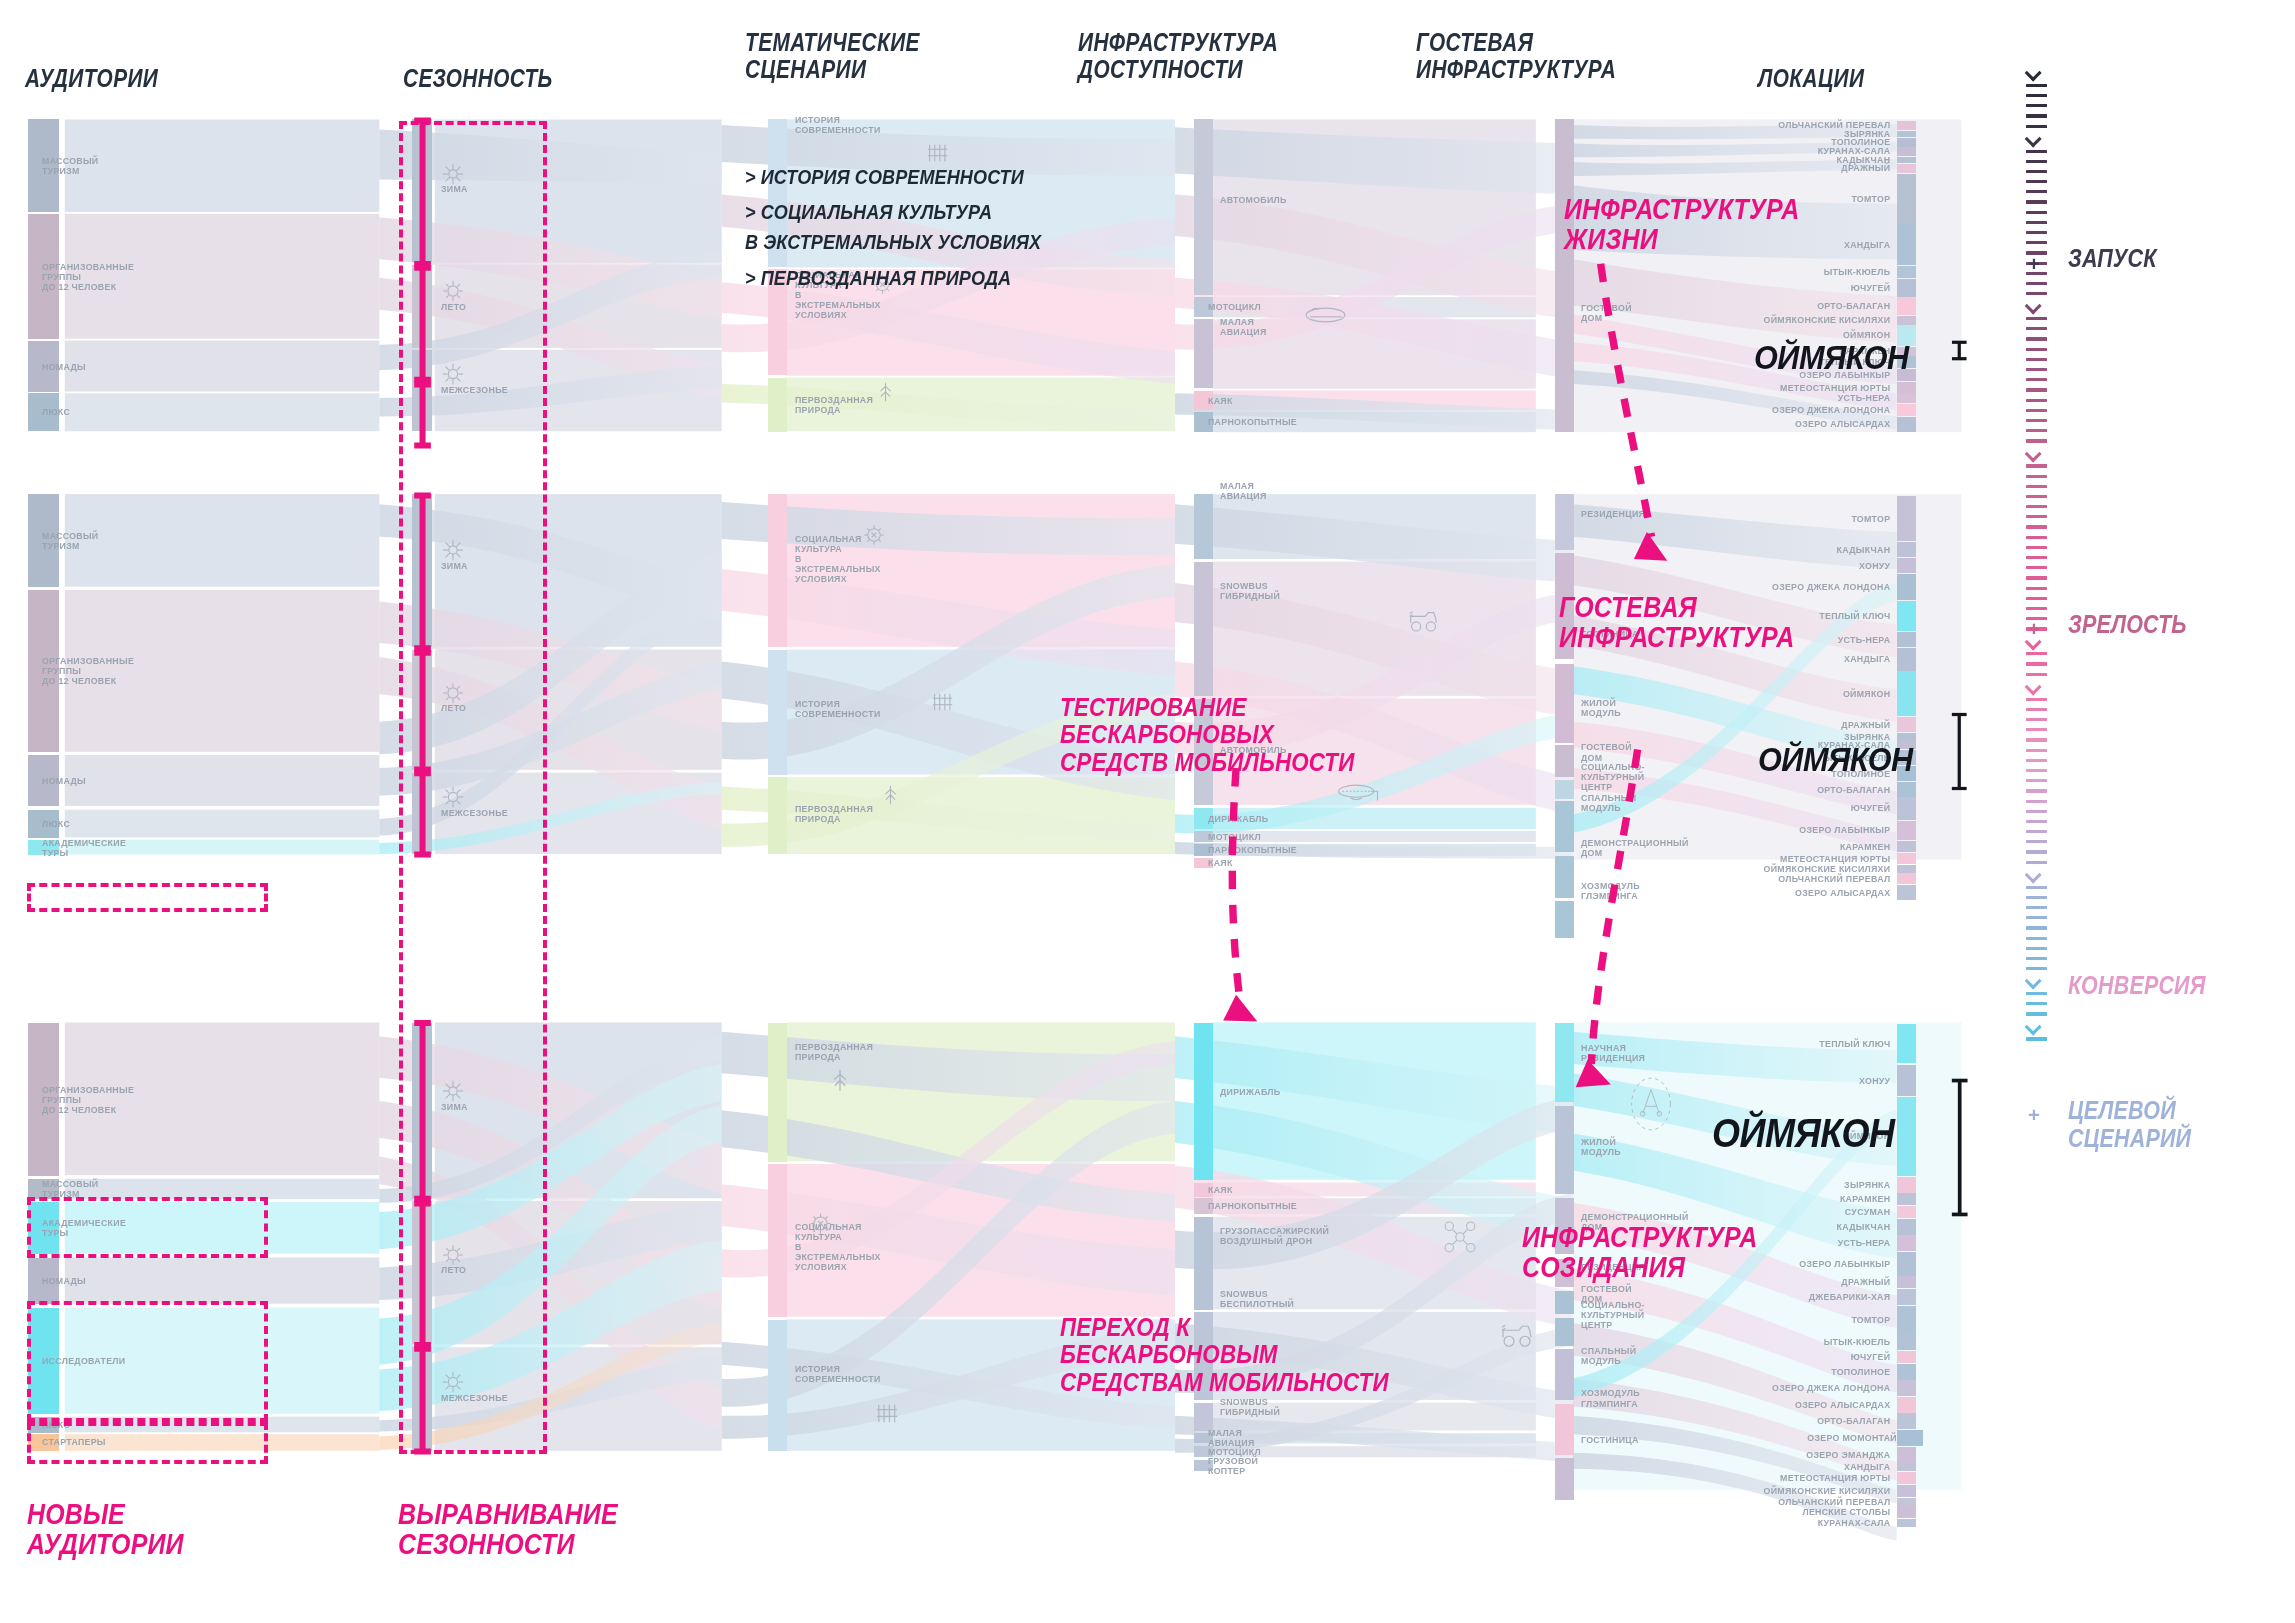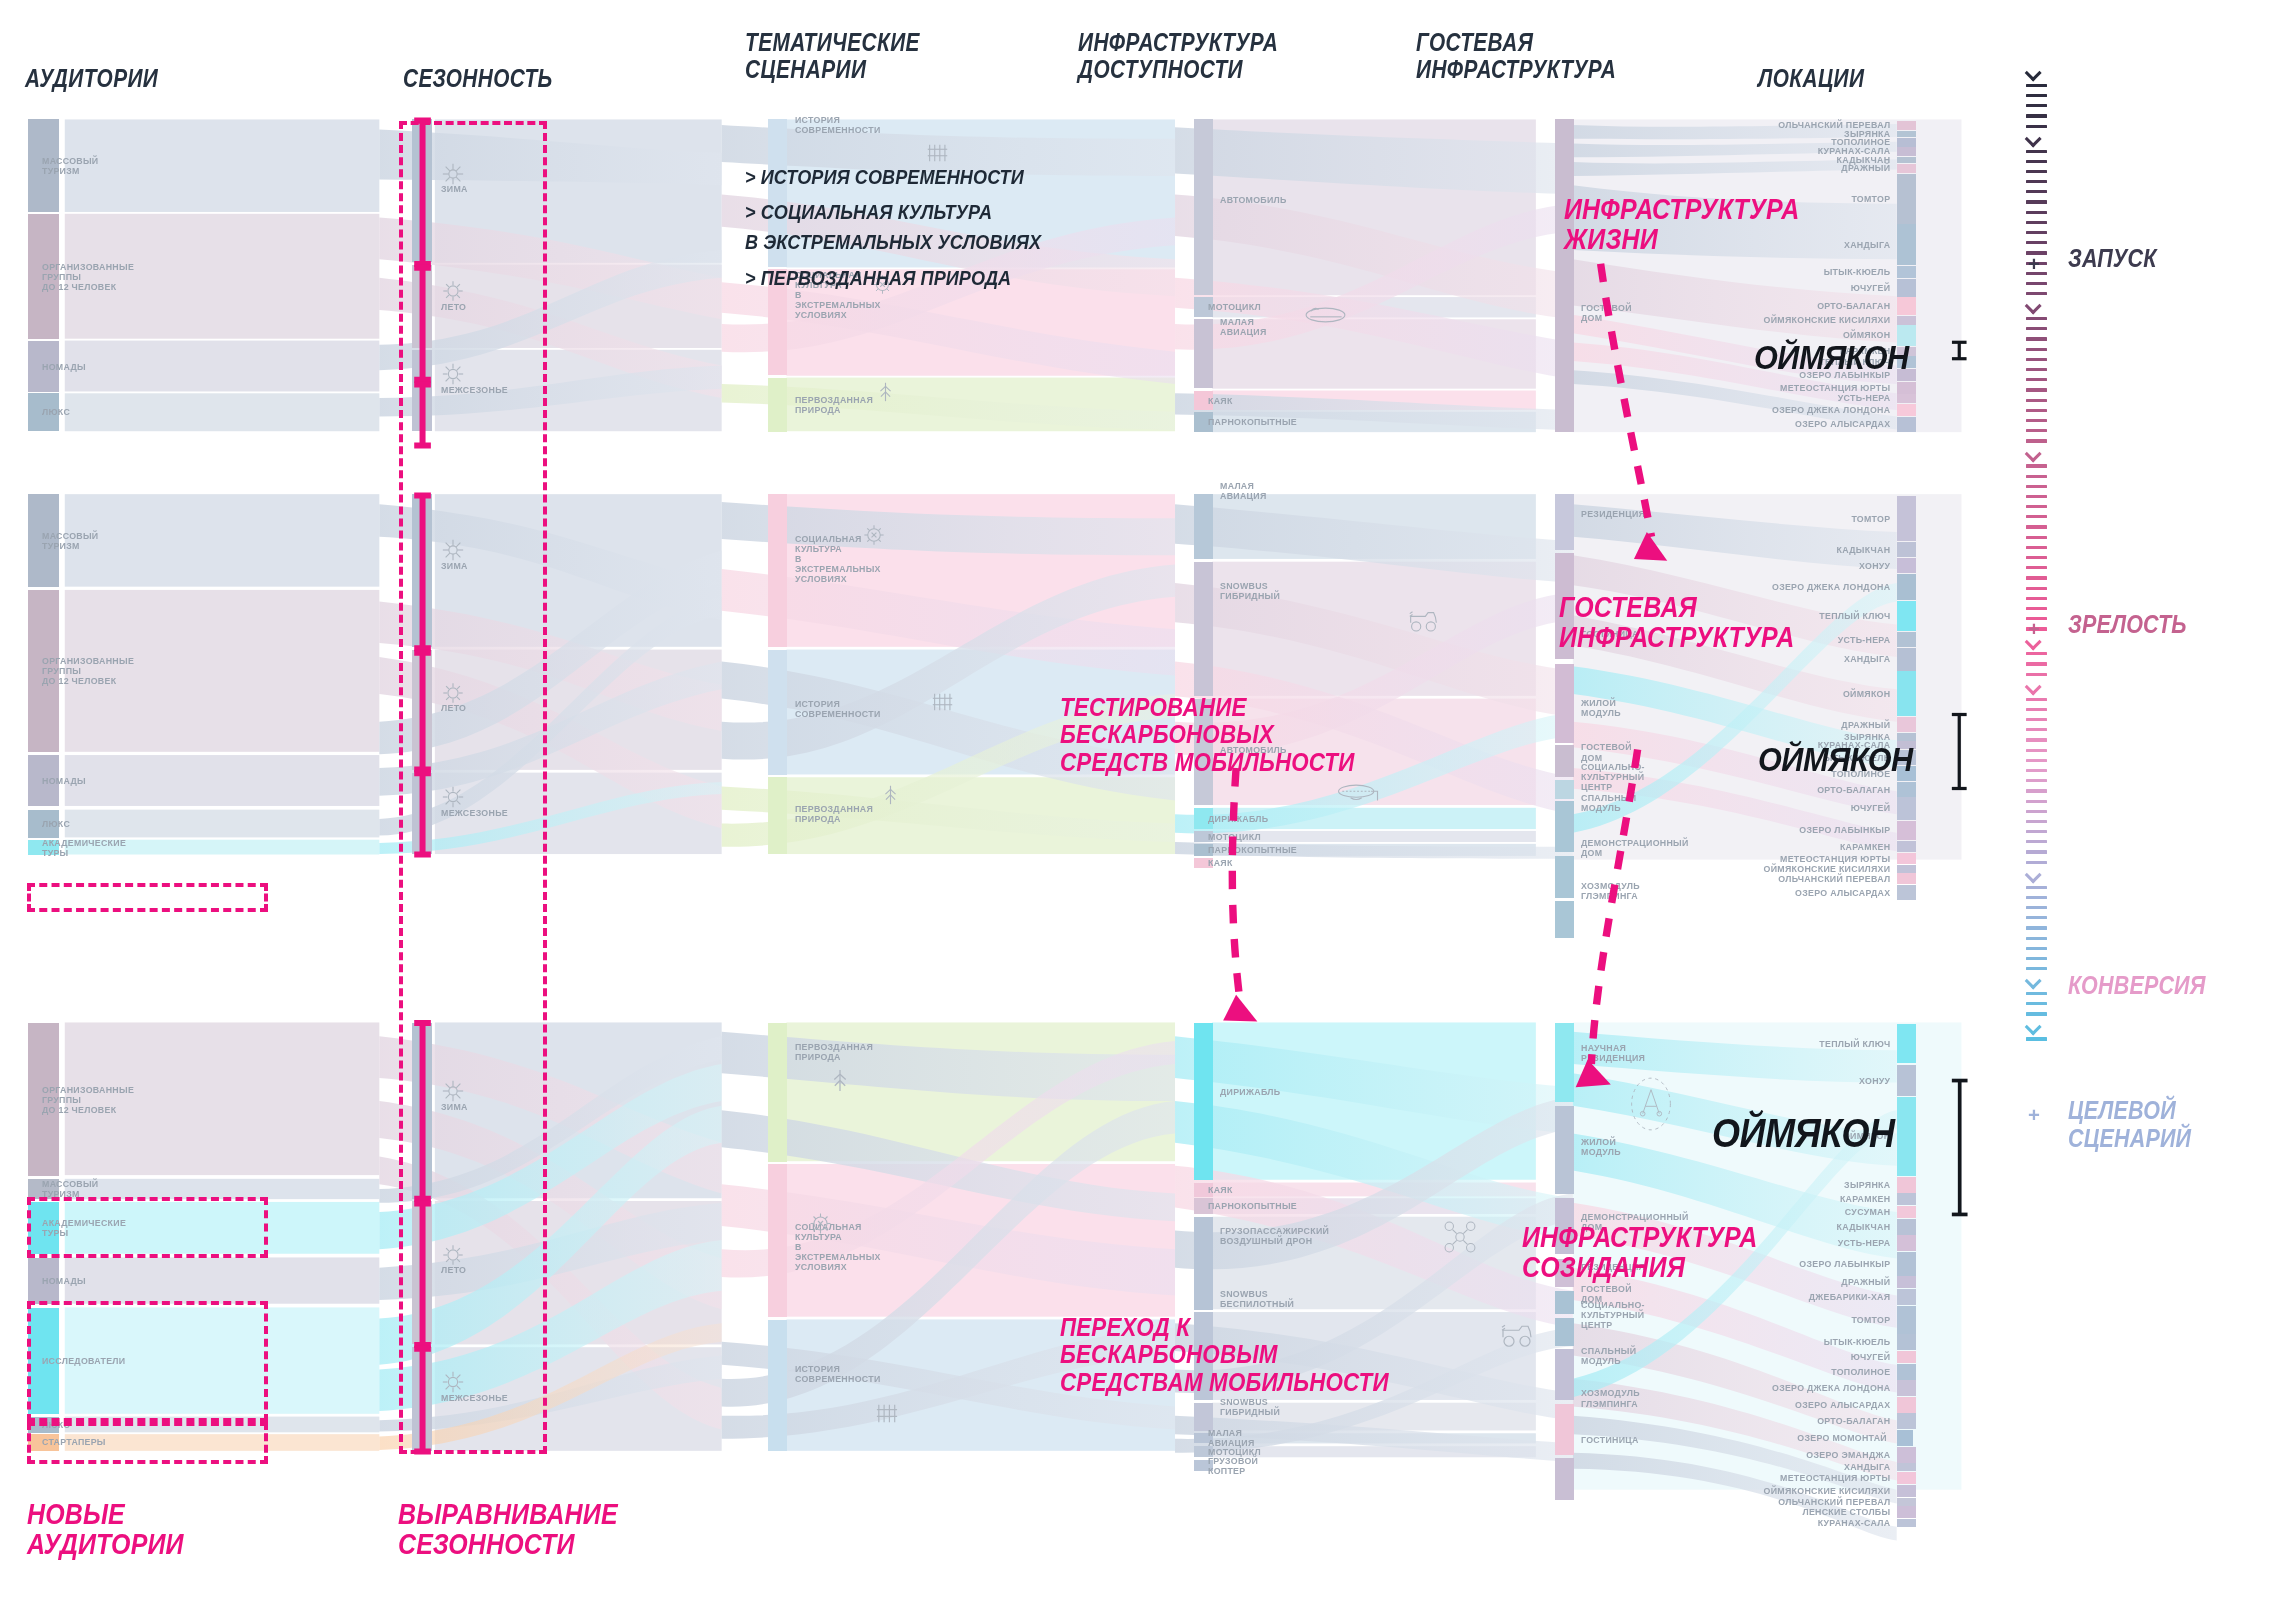--- a/index.html
+++ b/index.html
@@ -563,21 +563,21 @@
     </div>
     <div class="node" style="left: 1897px; top: 1380px; width: 19.4px; height: 15.7px; background: rgb(200, 194, 216);">
       <span class="lbl right" style="position: absolute; right: 26px; top: 7.9px; transform: translateY(-50%); white-space: nowrap;">ОЗЕРО ДЖЕКА ЛОНДОНА</span>
     </div>
     <div class="node" style="left: 1897px; top: 1397px; width: 19.4px; height: 15.7px; background: rgb(240, 198, 216);">
       <span class="lbl right" style="position: absolute; right: 26px; top: 7.9px; transform: translateY(-50%); white-space: nowrap;">ОЗЕРО АЛЫСАРДАХ</span>
     </div>
     <div class="node" style="left: 1897px; top: 1413px; width: 19.4px; height: 15.7px; background: rgb(188, 196, 216);">
       <span class="lbl right" style="position: absolute; right: 26px; top: 7.9px; transform: translateY(-50%); white-space: nowrap;">ОРТО-БАЛАГАН</span>
     </div>
-    <div class="node" style="left: 1897px; top: 1430px; width: 16px; height: 15.7px; background: rgb(168, 192, 214);">
+    <div class="node" style="left: 1897px; top: 1430px; width: 26px; height: 15.7px; background: rgb(168, 192, 214);">
       <span class="lbl right" style="position: absolute; right: 26px; top: 7.9px; transform: translateY(-50%); white-space: nowrap;">ОЗЕРО МОМОНТАЙ</span>
     </div>
     <div class="node" style="left: 1897px; top: 1447px; width: 19.4px; height: 15.7px; background: rgb(205, 191, 216);">
       <span class="lbl right" style="position: absolute; right: 26px; top: 7.9px; transform: translateY(-50%); white-space: nowrap;">ОЗЕРО ЭМАНДЖА</span>
     </div>
     <div class="node" style="left: 1897px; top: 1463px; width: 19.4px; height: 7.9px; background: rgb(192, 196, 216);">
       <span class="lbl right" style="position: absolute; right: 26px; top: 3.9px; transform: translateY(-50%); white-space: nowrap;">ХАНДЫГА</span>
     </div>
     <div class="node" style="left: 1897px; top: 1472px; width: 19.4px; height: 11.8px; background: rgb(242, 198, 218);">
       <span class="lbl right" style="position: absolute; right: 26px; top: 5.9px; transform: translateY(-50%); white-space: nowrap;">МЕТЕОСТАНЦИЯ ЮРТЫ</span>

